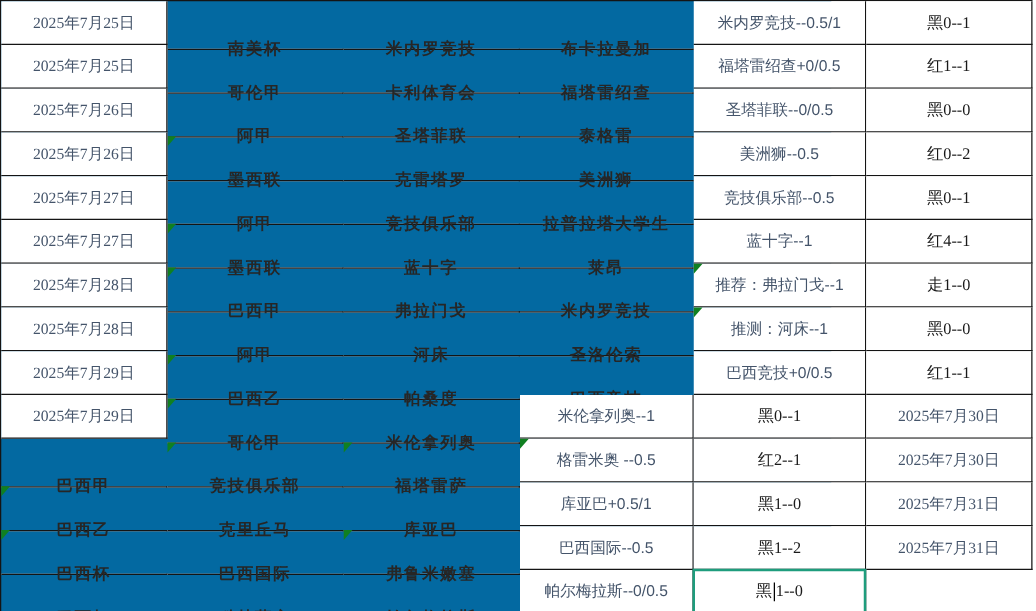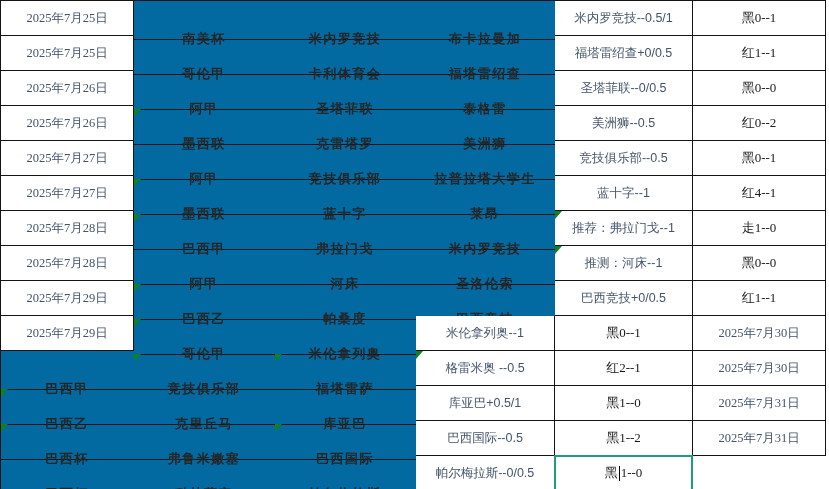--- a/index.html
+++ b/index.html
@@ -117,22 +117,22 @@
       <div class="cell c-handicap">格雷米奥 --0.5<div class="err-tri"></div></div>
       <div class="cell c-result">红2--1</div>
       <div class="cell c-date">2025年7月30日</div>
       <div class="cell c-bold">巴西乙<div class="err-tri"></div></div>
       <div class="cell c-bold">克里丘马</div>
       <div class="cell c-bold">库亚巴<div class="err-tri"></div></div>
       <div class="cell c-handicap">库亚巴+0.5/1</div>
       <div class="cell c-result">黑1--0</div>
       <div class="cell c-date">2025年7月31日</div>
       <div class="cell c-bold">巴西杯</div>
+      <div class="cell c-bold">巴西国际</div>
       <div class="cell c-bold">弗鲁米嫩塞</div>
-      <div class="cell c-bold">巴西国际</div>
       <div class="cell c-handicap">巴西国际--0.5</div>
       <div class="cell c-result">黑1--2</div>
       <div class="cell c-date">2025年7月31日</div>
       <div class="cell c-bold">巴西杯</div>
       <div class="cell c-bold">科林蒂安</div>
       <div class="cell c-bold">帕尔梅拉斯</div>
       <div class="cell c-handicap">帕尔梅拉斯--0/0.5</div>
       <div class="cell c-result">
         <span>黑</span>
         <span class="caret"></span>

